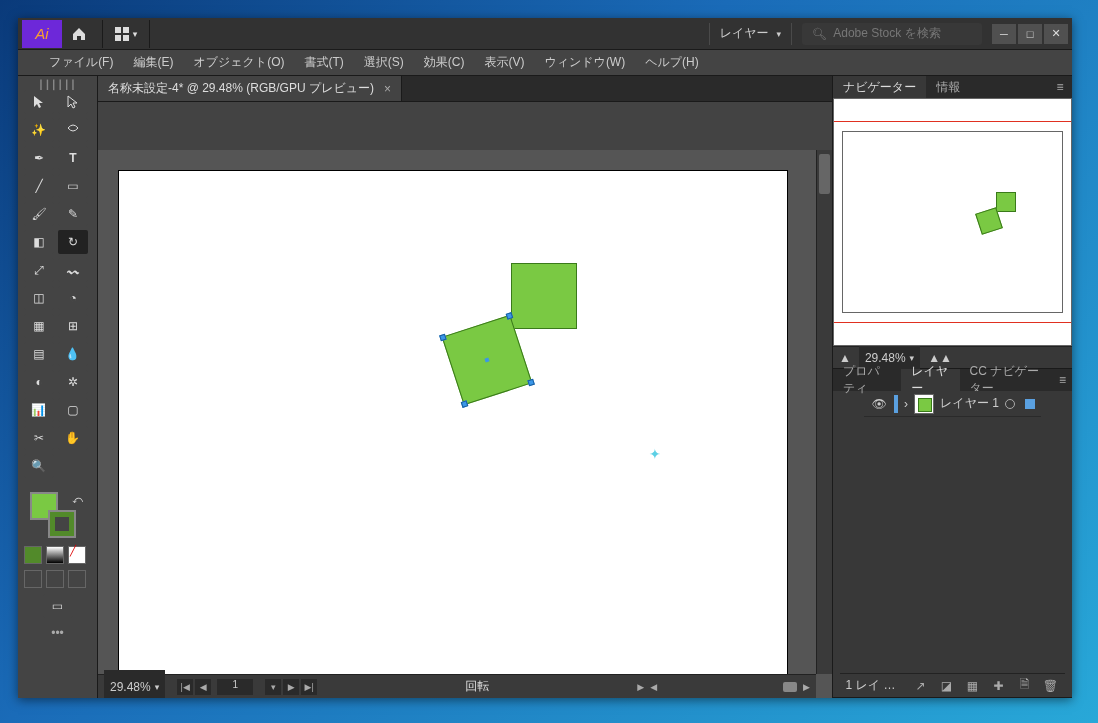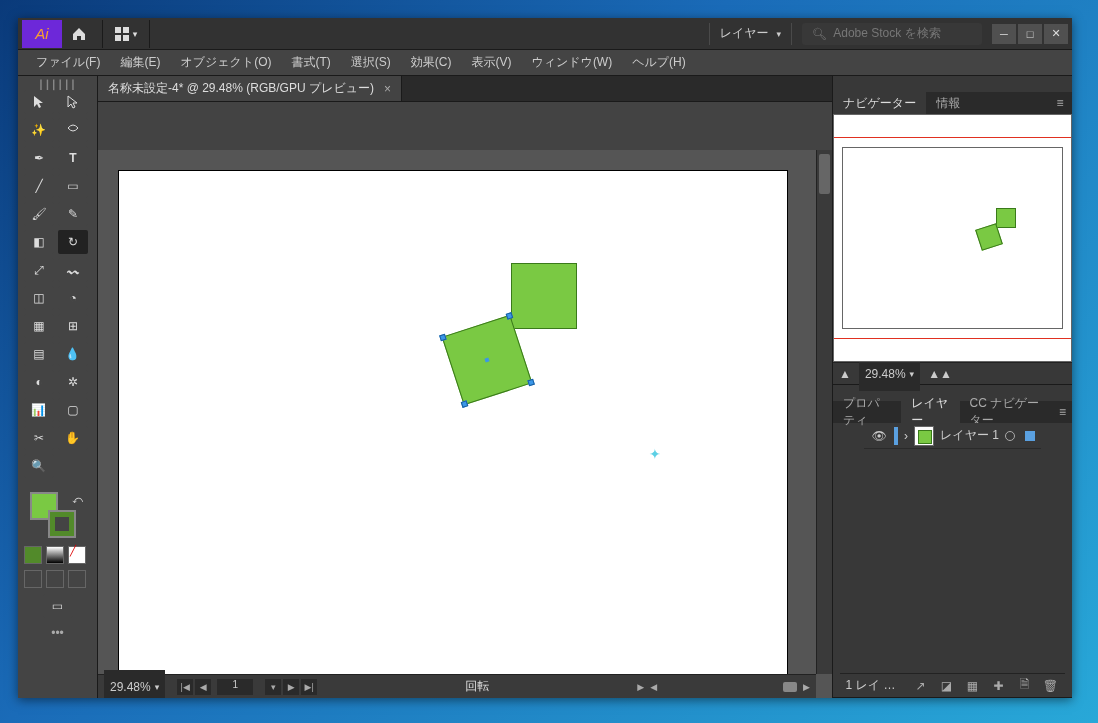--- a/index.html
+++ b/index.html
@@ -42,21 +42,21 @@
   }
   .win-btns { display: flex; gap: 2px; }
   .win-btn {
     width: 24px; height: 20px; background: #505050;
     display: flex; align-items: center; justify-content: center;
     color: #ddd; font-size: 11px; cursor: pointer;
   }
   
   .menubar {
     height: 26px; background: #444; display: flex; align-items: center;
-    border-bottom: 1px solid #1a1a1a; padding: 0 8px;
+    border-bottom: 1px solid #1a1a1a; padding: 0 21px;
   }
   .menuitem { padding: 0 10px; height: 26px; display: flex; align-items: center; cursor: pointer; }
   
   .main { flex: 1; display: flex; }
   
   .tools {
     width: 80px; background: #444; border-right: 1px solid #1a1a1a;
     display: flex; flex-direction: column; padding: 4px 6px;
   }
   .tool-grip { height: 10px; display:flex; justify-content:center; align-items:center; color:#888; font-size:9px; letter-spacing:1px;}
@@ -127,21 +127,21 @@
     display:flex; align-items:center; gap:6px; padding:0 6px; border-top:1px solid #222;
   }
   .zoom-sel { display:flex; align-items:center; gap:4px; padding:0 6px; background:#2a2a2a; height:34px;}
   .nav-btns { display:flex; gap:2px; margin-left:6px;}
   .nav-btn { width:16px; height:16px; background:#2a2a2a; display:flex;align-items:center;justify-content:center;font-size:9px;color:#aaa;cursor:pointer;}
   .page-num { width:36px; background:#2a2a2a; height:16px; text-align:center; font-size:10px;}
   .status-center { flex:1; text-align:center; color:#ddd; }
   .h-thumb { width:14px; height:10px; background:#888; border-radius:2px; margin-left:120px;}
   
   .panels { width: 240px; background: #383838; display: flex; flex-direction: column; border-left: 1px solid #1a1a1a; }
-  .panel-slot { display:flex; flex-direction:column; border-bottom:1px solid #1a1a1a;margin-top:16px; }
+  .panel-slot { display:flex; flex-direction:column; border-bottom:1px solid #1a1a1a; }
   .panel-tabs {
     height: 22px; background: #2a2a2a; display:flex; align-items:stretch;
   }
   .ptab {
     padding: 0 10px; display:flex; align-items:center; cursor:pointer; color:#aaa;
   }
   .ptab.active { background:#383838; color:#ddd; }
   .ptab-spacer { flex:1; }
   .panel-menu { width:24px; display:flex;align-items:center;justify-content:center;color:#aaa;cursor:pointer;}
   .navigator-body { height: 248px; background:#fff; position:relative; border:1px solid #666;}

